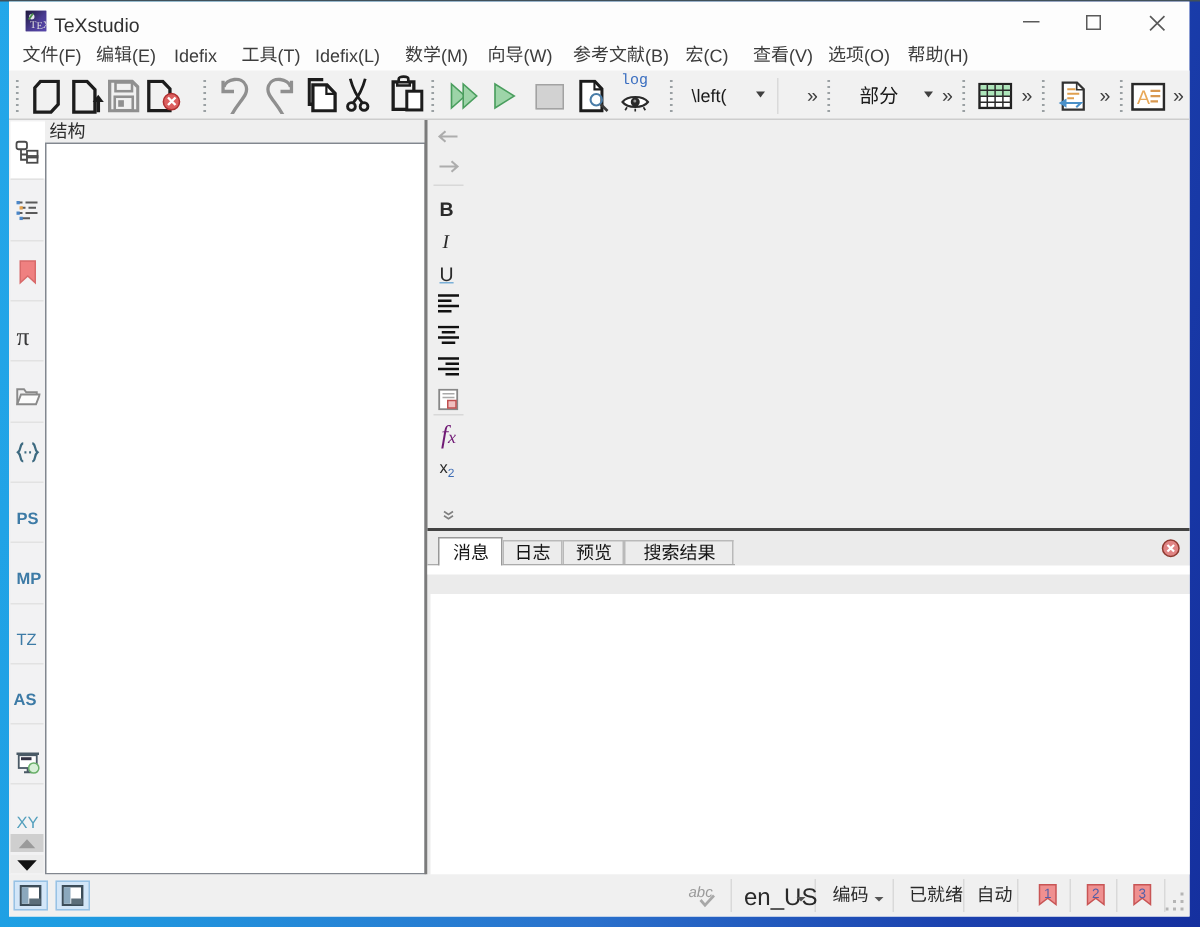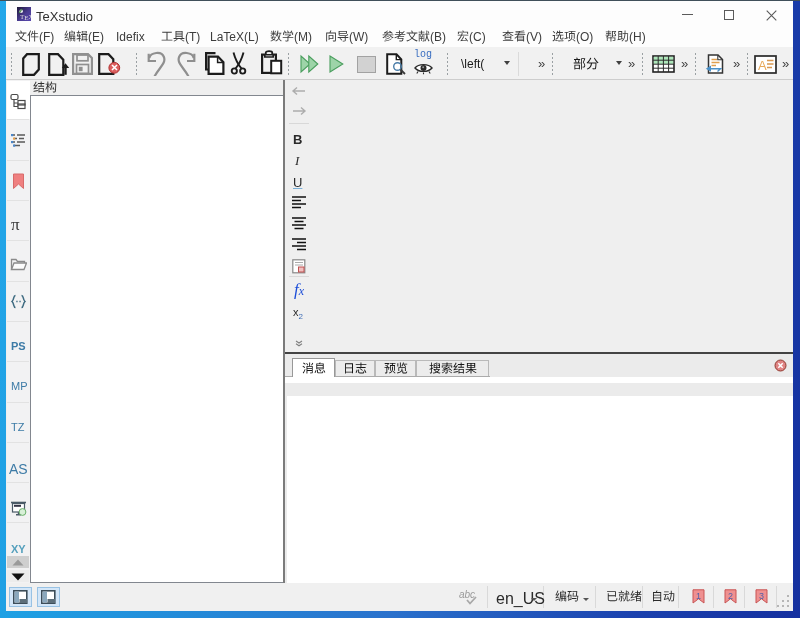--- a/index.html
+++ b/index.html
@@ -42,21 +42,21 @@
 <div style="position:absolute;left:39.0px;top:30px;font-size:12px;color:#3d3d3d;line-height:15px;white-space:pre">(F)</div>
 <svg style="position:absolute;left:64.0px;top:30px" width="24" height="16">
     <path d="M0.5 9.9L0.7 10.7C1.7 10.3 2.9 9.8 4.2 9.3L4.0 8.6C2.7 9.1 1.4 9.6 0.5 9.9ZM0.7 5.5C0.9 5.4 1.2 5.3 2.5 5.2C2.0 5.9 1.6 6.5 1.4 6.8C1.0 7.2 0.8 7.5 0.5 7.6C0.6 7.8 0.8 8.2 0.8 8.4C1.0 8.2 1.4 8.1 4.1 7.5C4.0 7.3 4.0 7.0 4.0 6.8L2.0 7.2C2.9 6.1 3.7 4.7 4.4 3.4L3.6 3.0C3.4 3.4 3.2 3.9 2.9 4.4L1.6 4.5C2.3 3.4 3.0 2.1 3.4 0.8L2.6 0.5C2.1 1.9 1.3 3.5 1.1 3.9C0.9 4.3 0.7 4.6 0.5 4.7C0.6 4.9 0.7 5.3 0.7 5.5ZM7.5 6.4L7.5 8.1L6.5 8.1L6.5 6.4ZM8.1 6.4L9.0 6.4L9.0 8.1L8.1 8.1ZM5.8 5.6L5.8 11.4L6.5 11.4L6.5 8.8L7.5 8.8L7.5 11.1L8.1 11.1L8.1 8.8L9.0 8.8L9.0 11.1L9.6 11.1L9.6 8.8L10.5 8.8L10.5 10.6C10.5 10.7 10.4 10.8 10.3 10.8C10.2 10.8 10.0 10.8 9.8 10.8C9.9 10.9 9.9 11.2 10.0 11.4C10.4 11.4 10.7 11.4 10.9 11.3C11.1 11.2 11.2 11.0 11.2 10.7L11.2 5.6L10.5 5.6ZM9.6 6.4L10.5 6.4L10.5 8.1L9.6 8.1ZM7.3 0.6C7.5 1.0 7.6 1.4 7.8 1.8L5.0 1.8L5.0 4.4C5.0 6.2 4.9 8.9 3.8 10.8C3.9 10.9 4.3 11.2 4.5 11.3C5.6 9.4 5.8 6.5 5.8 4.6L11.0 4.6L11.0 1.8L8.7 1.8C8.6 1.4 8.4 0.8 8.1 0.4ZM5.8 2.5L10.2 2.5L10.2 3.8L5.8 3.8ZM18.6 1.5L21.8 1.5L21.8 2.8L18.6 2.8ZM17.8 0.9L17.8 3.4L22.7 3.4L22.7 0.9ZM13.0 6.6C13.1 6.5 13.4 6.4 13.8 6.4L14.9 6.4L14.9 8.1L12.5 8.6L12.7 9.4L14.9 9.0L14.9 11.5L15.8 11.5L15.8 8.8L17.1 8.5L17.1 7.8L15.8 8.0L15.8 6.4L16.9 6.4L16.9 5.6L15.8 5.6L15.8 3.7L14.9 3.7L14.9 5.6L13.8 5.6C14.1 4.8 14.4 3.8 14.7 2.8L16.9 2.8L16.9 1.9L15.0 1.9C15.1 1.5 15.2 1.1 15.2 0.7L14.4 0.5C14.3 0.9 14.2 1.4 14.1 1.9L12.6 1.9L12.6 2.8L13.9 2.8C13.6 3.7 13.4 4.5 13.3 4.8C13.1 5.3 12.9 5.7 12.7 5.8C12.8 6.0 12.9 6.4 13.0 6.6ZM21.8 4.9L21.8 5.9L18.7 5.9L18.7 4.9ZM16.8 9.6L16.9 10.5L21.8 10.1L21.8 11.5L22.6 11.5L22.6 10.0L23.5 9.9L23.5 9.2L22.6 9.2L22.6 4.9L23.4 4.9L23.4 4.1L17.1 4.1L17.1 4.9L17.9 4.9L17.9 9.6ZM21.8 6.6L21.8 7.7L18.7 7.7L18.7 6.6ZM21.8 8.3L21.8 9.3L18.7 9.5L18.7 8.3Z" fill="#3d3d3d"></path>
   </svg>
 <div style="position:absolute;left:88.0px;top:30px;font-size:12px;color:#3d3d3d;line-height:15px;white-space:pre">(E)</div>
 <div class="abs" style="left:116px;top:30px;font-size:12px;color:#3d3d3d">Idefix</div>
 <svg style="position:absolute;left:161.0px;top:30px" width="24" height="16">
     <path d="M0.6 9.7L0.6 10.6L11.4 10.6L11.4 9.7L6.5 9.7L6.5 2.8L10.8 2.8L10.8 1.8L1.2 1.8L1.2 2.8L5.5 2.8L5.5 9.7ZM19.3 9.6C20.6 10.2 22.0 10.9 22.8 11.5L23.5 10.9C22.6 10.3 21.2 9.5 19.8 8.9ZM15.9 9.0C15.2 9.6 13.7 10.4 12.5 10.9C12.7 11.0 13.0 11.3 13.1 11.5C14.4 11.0 15.8 10.3 16.8 9.5ZM14.5 1.1L14.5 8.1L12.6 8.1L12.6 8.9L23.4 8.9L23.4 8.1L21.6 8.1L21.6 1.1ZM15.4 8.1L15.4 7.0L20.7 7.0L20.7 8.1ZM15.4 3.5L20.7 3.5L20.7 4.5L15.4 4.5ZM15.4 2.8L15.4 1.8L20.7 1.8L20.7 2.8ZM15.4 5.2L20.7 5.2L20.7 6.3L15.4 6.3Z" fill="#3d3d3d"></path>
   </svg>
 <div style="position:absolute;left:185.0px;top:30px;font-size:12px;color:#3d3d3d;line-height:15px;white-space:pre">(T)</div>
-<div class="abs" style="left:210px;top:30px;font-size:12px;color:#3d3d3d">LaTeX(L)</div>
+<div class="abs" style="left:210px;top:30px;font-size:12px;color:#3d3d3d">Idefix(L)</div>
 <svg style="position:absolute;left:270.0px;top:30px" width="24" height="16">
     <path d="M5.3 0.7C5.1 1.2 4.7 1.9 4.4 2.3L5.0 2.6C5.3 2.2 5.7 1.6 6.1 1.0ZM1.1 1.0C1.4 1.5 1.7 2.2 1.8 2.6L2.5 2.3C2.4 1.9 2.1 1.2 1.7 0.8ZM4.9 7.4C4.6 8.1 4.3 8.6 3.8 9.0C3.3 8.8 2.9 8.6 2.4 8.4C2.6 8.1 2.8 7.8 3.0 7.4ZM1.3 8.7C1.9 9.0 2.6 9.3 3.2 9.6C2.4 10.1 1.5 10.5 0.5 10.7C0.6 10.9 0.8 11.2 0.9 11.4C2.0 11.1 3.0 10.7 3.9 10.0C4.3 10.2 4.7 10.4 4.9 10.6L5.5 10.0C5.2 9.9 4.9 9.6 4.5 9.4C5.1 8.7 5.6 7.9 5.9 6.9L5.4 6.6L5.3 6.7L3.3 6.7L3.6 6.1L2.8 5.9C2.7 6.2 2.6 6.4 2.5 6.7L0.8 6.7L0.8 7.4L2.1 7.4C1.8 7.9 1.6 8.4 1.3 8.7ZM3.1 0.5L3.1 2.7L0.6 2.7L0.6 3.5L2.8 3.5C2.2 4.2 1.3 5.0 0.5 5.3C0.6 5.5 0.9 5.8 1.0 6.0C1.7 5.6 2.5 5.0 3.1 4.2L3.1 5.7L3.9 5.7L3.9 4.1C4.5 4.5 5.2 5.1 5.5 5.3L6.0 4.7C5.7 4.5 4.7 3.8 4.1 3.5L6.4 3.5L6.4 2.7L3.9 2.7L3.9 0.5ZM7.5 0.6C7.2 2.7 6.7 4.7 5.8 6.0C6.0 6.1 6.3 6.4 6.5 6.5C6.8 6.1 7.0 5.5 7.3 5.0C7.5 6.1 7.9 7.2 8.3 8.2C7.7 9.3 6.7 10.2 5.4 10.8C5.6 11.0 5.8 11.4 5.9 11.6C7.1 10.9 8.1 10.1 8.8 9.0C9.4 10.0 10.1 10.8 11.1 11.4C11.2 11.2 11.5 10.9 11.7 10.7C10.7 10.2 9.9 9.3 9.3 8.2C9.9 6.9 10.3 5.4 10.6 3.6L11.4 3.6L11.4 2.8L8.0 2.8C8.1 2.1 8.3 1.4 8.4 0.7ZM9.7 3.6C9.5 5.0 9.2 6.2 8.8 7.2C8.3 6.2 8.0 4.9 7.8 3.6ZM17.5 6.4L17.5 7.3L12.7 7.3L12.7 8.1L17.5 8.1L17.5 10.4C17.5 10.6 17.5 10.6 17.2 10.6C17.0 10.7 16.2 10.7 15.2 10.6C15.4 10.9 15.6 11.2 15.6 11.5C16.7 11.5 17.4 11.5 17.8 11.3C18.3 11.2 18.4 11.0 18.4 10.4L18.4 8.1L23.3 8.1L23.3 7.3L18.4 7.3L18.4 6.8C19.5 6.3 20.6 5.6 21.4 4.9L20.8 4.5L20.6 4.5L14.7 4.5L14.7 5.3L19.6 5.3C19.0 5.7 18.2 6.1 17.5 6.4ZM17.1 0.7C17.4 1.2 17.8 2.0 18.0 2.5L15.4 2.5L15.8 2.2C15.6 1.8 15.1 1.1 14.7 0.6L13.9 0.9C14.3 1.4 14.7 2.0 15.0 2.5L13.0 2.5L13.0 4.9L13.8 4.9L13.8 3.3L22.2 3.3L22.2 4.9L23.1 4.9L23.1 2.5L21.2 2.5C21.6 2.0 22.0 1.4 22.3 0.9L21.4 0.6C21.1 1.1 20.6 1.9 20.2 2.5L18.2 2.5L18.9 2.2C18.7 1.7 18.3 0.9 17.9 0.4Z" fill="#3d3d3d"></path>
   </svg>
 <div style="position:absolute;left:294.0px;top:30px;font-size:12px;color:#3d3d3d;line-height:15px;white-space:pre">(M)</div>
 <svg style="position:absolute;left:325.0px;top:30px" width="24" height="16">
     <path d="M5.3 0.5C5.1 1.1 4.8 1.9 4.5 2.6L1.2 2.6L1.2 11.5L2.1 11.5L2.1 3.4L10.0 3.4L10.0 10.3C10.0 10.5 9.9 10.6 9.7 10.6C9.4 10.6 8.6 10.6 7.7 10.6C7.9 10.8 8.0 11.3 8.0 11.5C9.1 11.5 9.9 11.5 10.3 11.4C10.7 11.2 10.9 10.9 10.9 10.3L10.9 2.6L5.5 2.6C5.8 2.0 6.1 1.3 6.4 0.6ZM4.5 5.8L7.5 5.8L7.5 8.2L4.5 8.2ZM3.6 5.0L3.6 9.9L4.5 9.9L4.5 9.0L8.4 9.0L8.4 5.0ZM14.5 8.4C15.3 9.0 16.1 9.9 16.5 10.5L17.2 9.9C16.8 9.4 16.0 8.5 15.2 7.9L19.8 7.9L19.8 10.4C19.8 10.6 19.7 10.7 19.5 10.7C19.2 10.7 18.4 10.7 17.5 10.7C17.6 10.9 17.8 11.2 17.8 11.5C19.0 11.5 19.7 11.5 20.1 11.3C20.6 11.2 20.7 11.0 20.7 10.5L20.7 7.9L23.3 7.9L23.3 7.1L20.7 7.1L20.7 6.1L19.8 6.1L19.8 7.1L12.7 7.1L12.7 7.9L15.1 7.9ZM13.6 1.3L13.6 4.5C13.6 5.6 14.2 5.8 16.2 5.8C16.6 5.8 20.5 5.8 21.0 5.8C22.5 5.8 22.9 5.5 23.1 4.3C22.8 4.3 22.4 4.2 22.2 4.0C22.1 4.9 21.9 5.1 20.9 5.1C20.1 5.1 16.8 5.1 16.1 5.1C14.8 5.1 14.6 5.0 14.6 4.5L14.6 3.8L21.9 3.8L21.9 1.0L13.6 1.0ZM14.6 1.8L21.0 1.8L21.0 3.0L14.6 3.0Z" fill="#3d3d3d"></path>
   </svg>
 <div style="position:absolute;left:349.0px;top:30px;font-size:12px;color:#3d3d3d;line-height:15px;white-space:pre">(W)</div>
 <svg style="position:absolute;left:382.0px;top:30px" width="48" height="16">
     <path d="M6.6 5.7C5.8 6.3 4.2 6.9 3.0 7.2C3.3 7.3 3.5 7.6 3.6 7.8C4.8 7.4 6.4 6.8 7.3 6.1ZM7.6 7.2C6.6 7.9 4.6 8.6 2.9 8.9C3.0 9.1 3.3 9.4 3.4 9.6C5.2 9.2 7.2 8.5 8.4 7.5ZM9.1 8.4C7.8 9.7 5.1 10.5 2.1 10.8C2.3 11.0 2.5 11.3 2.6 11.5C5.6 11.2 8.4 10.3 9.9 8.8ZM2.1 3.5C2.4 3.4 2.8 3.3 4.8 3.2C4.7 3.6 4.5 4.0 4.3 4.4L0.6 4.4L0.6 5.2L3.7 5.2C2.8 6.2 1.7 7.0 0.5 7.5C0.7 7.7 1.0 8.1 1.2 8.2C2.6 7.5 3.9 6.5 4.8 5.2L7.3 5.2C8.2 6.4 9.6 7.6 11.0 8.2C11.1 7.9 11.4 7.6 11.6 7.4C10.4 7.0 9.1 6.1 8.3 5.2L11.4 5.2L11.4 4.4L5.3 4.4C5.5 4.0 5.7 3.6 5.9 3.2L9.2 3.0C9.5 3.3 9.8 3.6 10.0 3.8L10.7 3.3C10.1 2.5 8.7 1.5 7.6 0.8L6.9 1.3C7.4 1.6 7.9 2.0 8.4 2.3L3.7 2.5C4.5 2.0 5.3 1.5 6.0 0.9L5.2 0.4C4.3 1.3 3.1 2.0 2.7 2.2C2.4 2.4 2.1 2.6 1.9 2.6C2.0 2.8 2.1 3.3 2.1 3.5ZM22.0 1.0C21.2 2.1 20.1 3.1 18.9 4.0L17.9 4.0L17.9 2.7L20.5 2.7L20.5 1.9L17.9 1.9L17.9 0.5L17.0 0.5L17.0 1.9L13.9 1.9L13.9 2.7L17.0 2.7L17.0 4.0L12.8 4.0L12.8 4.8L17.8 4.8C16.1 5.9 14.3 6.8 12.5 7.5C12.6 7.7 12.8 8.1 12.9 8.3C14.0 7.8 15.0 7.3 16.1 6.8C15.8 7.4 15.5 8.2 15.2 8.7L20.5 8.7C20.4 9.8 20.2 10.3 19.9 10.5C19.8 10.6 19.6 10.6 19.3 10.6C19.0 10.6 18.0 10.6 17.1 10.5C17.3 10.8 17.4 11.1 17.4 11.4C18.3 11.4 19.2 11.4 19.6 11.4C20.1 11.4 20.3 11.4 20.6 11.1C21.0 10.8 21.3 10.0 21.5 8.4C21.5 8.2 21.6 8.0 21.6 8.0L16.5 8.0L17.0 6.8L22.1 6.8L22.1 6.0L17.4 6.0C18.0 5.7 18.6 5.2 19.2 4.8L23.3 4.8L23.3 4.0L20.2 4.0C21.1 3.2 22.0 2.4 22.7 1.5ZM29.1 0.7C29.4 1.3 29.8 2.1 30.0 2.6L31.0 2.2C30.8 1.8 30.4 1.0 30.0 0.4ZM24.6 2.6L24.6 3.5L26.5 3.5C27.2 5.3 28.1 6.9 29.4 8.2C28.0 9.3 26.4 10.1 24.4 10.6C24.6 10.9 24.9 11.3 25.0 11.5C27.0 10.8 28.7 10.0 30.0 8.8C31.4 10.0 33.0 10.9 35.0 11.4C35.1 11.2 35.4 10.8 35.6 10.6C33.7 10.1 32.1 9.3 30.7 8.1C31.9 6.9 32.9 5.4 33.6 3.5L35.4 3.5L35.4 2.6ZM30.0 7.5C28.9 6.4 28.0 5.0 27.4 3.5L32.5 3.5C31.9 5.1 31.1 6.4 30.0 7.5ZM45.5 1.3C45.9 2.0 46.4 2.8 46.6 3.4L47.3 3.1C47.1 2.5 46.6 1.7 46.2 1.1ZM38.1 4.9C38.4 5.4 38.7 6.0 38.9 6.4L39.4 6.2C39.3 5.8 38.9 5.2 38.6 4.7ZM44.4 0.5L44.4 3.5L44.4 3.8L42.7 3.8L42.7 4.6L44.4 4.6C44.3 6.6 44.0 9.1 42.4 11.0C42.6 11.1 43.0 11.4 43.1 11.6C44.2 10.3 44.7 8.7 45.0 7.2C45.3 9.0 45.9 10.5 46.8 11.4C47.0 11.2 47.3 10.9 47.5 10.7C46.2 9.6 45.6 7.3 45.3 4.6L47.4 4.6L47.4 3.8L45.2 3.8L45.2 3.5L45.2 0.5ZM40.4 4.7C40.2 5.2 39.9 6.0 39.7 6.6L38.0 6.6L38.0 7.2L39.2 7.2L39.2 8.3L37.8 8.3L37.8 8.9L39.2 8.9L39.2 10.9L39.9 10.9L39.9 8.9L41.4 8.9L41.4 8.3L39.9 8.3L39.9 7.2L41.2 7.2L41.2 6.6L40.3 6.6C40.5 6.1 40.8 5.4 41.0 4.9ZM36.8 3.8L36.8 11.5L37.6 11.5L37.6 4.5L41.6 4.5L41.6 10.5C41.6 10.6 41.5 10.6 41.4 10.7C41.3 10.7 40.9 10.7 40.5 10.7C40.6 10.9 40.7 11.2 40.7 11.4C41.4 11.4 41.7 11.4 42.0 11.2C42.3 11.1 42.3 10.9 42.3 10.5L42.3 3.8L40.0 3.8L40.0 2.6L42.5 2.6L42.5 1.8L40.0 1.8L40.0 0.5L39.1 0.5L39.1 1.8L36.6 1.8L36.6 2.6L39.1 2.6L39.1 3.8Z" fill="#3d3d3d"></path>
@@ -216,31 +216,31 @@
     <path d="M1.5 13.5 V3.5 H6 L7.5 5.5 H14.5 V7" fill="none" stroke="#8a8a8a" stroke-width="1.3"></path>
 <path d="M1.5 13.5 L4 7 H16.5 L14 13.5 Z" fill="#fcfcfc" stroke="#8a8a8a" stroke-width="1.3"></path>
   </svg>
 <svg class="abs" style="left:10px;top:294px" width="17" height="17">
     <path d="M5.5 1.5 C3 1.5 4.5 5.5 2 7.5 C4.5 9.5 3 13.5 5.5 13.5" fill="none" stroke="#3d6a80" stroke-width="1.5"></path>
 <path d="M6.3 7.5 H7.6" stroke="#3d6a80" stroke-width="1.5"></path>
 <path d="M11.5 1.5 C14 1.5 12.5 5.5 15 7.5 C12.5 9.5 14 13.5 11.5 13.5" fill="none" stroke="#3d6a80" stroke-width="1.5"></path>
 <path d="M9.4 7.5 H10.7" stroke="#3d6a80" stroke-width="1.5"></path>
   </svg>
 <div class="abs" style="left:11px;top:340px;font-size:11px;font-weight:bold;color:#3d7ba6">PS</div>
-<div class="abs" style="left:11px;top:380px;font-size:11px;font-weight:normal;color:#3d7ba6">MP</div>
+<div class="abs" style="left:11px;top:380px;font-size:11px;font-weight:bold;color:#3d7ba6">MP</div>
 <div class="abs" style="left:11px;top:421px;font-size:11px;font-weight:normal;color:#3d7ba6">TZ</div>
-<div class="abs" style="left:9px;top:461px;font-size:14px;font-weight:normal;color:#3d7ba6">AS</div>
+<div class="abs" style="left:9px;top:461px;font-size:11px;font-weight:bold;color:#3d7ba6">AS</div>
 <svg class="abs" style="left:10px;top:500px" width="17" height="17">
     <path d="M1 2.5 H16" stroke="#4a5a66" stroke-width="1.6"></path>
 <rect x="2.5" y="3.5" width="12" height="8.5" fill="#fff" stroke="#4a5a66" stroke-width="1.2"></rect>
 <rect x="4" y="4.8" width="7" height="2" fill="#334"></rect>
 <path d="M8.5 12 V14.5 M6 14.8 H11" stroke="#4a5a66" stroke-width="1.4"></path>
 <circle cx="12.5" cy="12" r="3.4" fill="#d8f0d8" stroke="#6ab06a" stroke-width="1"></circle>
   </svg>
-<div class="abs" style="left:11px;top:543px;font-size:11px;font-weight:bold;color:#55a0bd">XY</div>
+<div class="abs" style="left:11px;top:543px;font-size:11px;font-weight:normal;color:#55a0bd">XY</div>
 <div class="abs" style="left:7px;top:556px;width:22px;height:12px;background:#cfcfcf"></div>
 <svg class="abs" style="left:12px;top:559px" width="12" height="7">
     <path d="M6 0.5 L11.5 6.5 H0.5 Z" fill="#9a9a9a"></path>
   </svg>
 <div class="abs" style="left:7px;top:570px;width:22px;height:12px;background:#ececec"></div>
 <svg class="abs" style="left:11px;top:572.5px" width="14" height="8">
     <path d="M0.5 0.5 H13.5 L7 7.5 Z" fill="#111"></path>
   </svg>
 <svg style="position:absolute;left:33px;top:81px;" width="24" height="16">
     <path d="M0.4 9.9L0.6 10.8C1.8 10.6 3.4 10.2 4.9 9.9L4.8 9.1C3.2 9.4 1.5 9.7 0.4 9.9ZM0.7 5.4C0.9 5.4 1.2 5.3 2.7 5.1C2.1 5.9 1.6 6.5 1.4 6.7C1.0 7.1 0.7 7.4 0.5 7.5C0.6 7.7 0.7 8.2 0.8 8.4C1.0 8.2 1.5 8.1 4.8 7.5C4.8 7.3 4.8 6.9 4.8 6.7L2.1 7.1C3.1 6.1 4.0 4.8 4.8 3.5L4.0 3.0C3.8 3.4 3.5 3.9 3.2 4.3L1.6 4.4C2.4 3.4 3.0 2.2 3.6 0.9L2.7 0.6C2.2 2.0 1.3 3.4 1.0 3.8C0.8 4.2 0.6 4.5 0.4 4.5C0.5 4.8 0.6 5.2 0.7 5.4ZM7.7 0.5L7.7 2.1L4.9 2.1L4.9 3.0L7.7 3.0L7.7 4.8L5.2 4.8L5.2 5.7L11.1 5.7L11.1 4.8L8.6 4.8L8.6 3.0L11.3 3.0L11.3 2.1L8.6 2.1L8.6 0.5ZM5.5 6.9L5.5 11.5L6.4 11.5L6.4 11.0L9.9 11.0L9.9 11.5L10.8 11.5L10.8 6.9ZM6.4 10.2L6.4 7.7L9.9 7.7L9.9 10.2ZM18.2 0.5C17.8 2.1 17.1 3.7 16.3 4.7C16.5 4.8 16.9 5.1 17.0 5.3C17.4 4.7 17.8 4.0 18.2 3.3L22.3 3.3C22.2 8.2 22.0 10.0 21.6 10.5C21.5 10.6 21.4 10.7 21.2 10.6C20.9 10.6 20.4 10.6 19.7 10.6C19.9 10.8 20.0 11.2 20.0 11.5C20.6 11.5 21.2 11.5 21.6 11.5C21.9 11.4 22.2 11.3 22.5 11.0C22.9 10.4 23.1 8.6 23.2 2.9C23.2 2.8 23.3 2.4 23.3 2.4L18.5 2.4C18.7 1.9 18.9 1.3 19.1 0.7ZM19.6 6.0C19.8 6.5 20.0 7.0 20.2 7.5L18.1 7.8C18.6 6.8 19.1 5.6 19.5 4.4L18.6 4.1C18.3 5.5 17.7 7.0 17.4 7.4C17.2 7.8 17.1 8.1 16.9 8.1C17.0 8.3 17.1 8.7 17.2 8.9C17.4 8.8 17.8 8.7 20.4 8.1C20.5 8.5 20.6 8.8 20.7 9.0L21.4 8.7C21.2 8.0 20.7 6.7 20.2 5.8ZM14.4 0.5L14.4 2.8L12.6 2.8L12.6 3.6L14.3 3.6C13.9 5.3 13.2 7.2 12.4 8.2C12.6 8.4 12.8 8.8 12.9 9.1C13.4 8.3 14.0 7.0 14.4 5.6L14.4 11.5L15.3 11.5L15.3 5.3C15.6 5.9 16.0 6.6 16.2 7.0L16.7 6.4C16.5 6.0 15.6 4.6 15.3 4.2L15.3 3.6L16.6 3.6L16.6 2.8L15.3 2.8L15.3 0.5Z" fill="#2e2e2e"></path>
@@ -265,21 +265,21 @@
   </svg>
 <svg class="abs" style="left:291px;top:237.8px" width="16" height="13">
     <path d="M1 1 H15 M6 4.5 H15 M1 8 H15 M6 11.5 H15" stroke="#111" stroke-width="1.6" fill="none"></path>
   </svg>
 <svg class="abs" style="left:292px;top:259px" width="14" height="15">
 <rect x="0.8" y="0.8" width="12" height="13" fill="#fff" stroke="#888" stroke-width="1.2"></rect>
 <path d="M3 3.5 H11 M3 6 H11" stroke="#aaa" stroke-width="1"></path>
 <rect x="6.5" y="8" width="5.5" height="5" fill="#f0c0c0" stroke="#c05050" stroke-width="1"></rect>
   </svg>
 <div class="abs" style="left:289px;top:276px;width:20px;height:1px;background:#d8d8d8"></div>
-<div class="abs" style="left:294px;top:280px;font-size:17px;font-style:italic;color:#1d4ed8;font-family:'Liberation Serif',serif">f<span style="font-size:12px">x</span></div>
+<div class="abs" style="left:294px;top:280px;font-size:17px;font-style:italic;color:#701a75;font-family:'Liberation Serif',serif">f<span style="font-size:12px">x</span></div>
 <div class="abs" style="left:293px;top:306px;font-size:11px;color:#2a2a2a">x<sub style="font-size:8px;color:#3e6db5">2</sub></div>
 <svg class="abs" style="left:295px;top:340px" width="8" height="7">
 <path d="M1 1 L4 3 L7 1 M1 3.8 L4 5.8 L7 3.8" fill="none" stroke="#808080" stroke-width="1.1"></path>
   </svg>
 <div class="abs" style="left:285px;top:352px;width:508px;height:2px;background:#434343"></div>
 <div class="abs" style="left:285px;top:354px;width:508px;height:229px;background:#ebebeb"></div>
 <div class="abs" style="left:285px;top:376px;width:205px;height:1px;background:#ababab"></div>
 <div class="abs" style="left:292px;top:358px;width:43px;height:20px;background:#fff;border:1px solid #989898;border-bottom:none"></div>
 <svg style="position:absolute;left:301.5px;top:362px;" width="24" height="16">
     <path d="M10.4 0.8C10.1 1.5 9.5 2.5 9.1 3.1L9.9 3.4C10.3 2.8 10.8 2.0 11.2 1.2ZM4.2 1.2C4.7 1.9 5.2 2.9 5.4 3.5L6.2 3.1C6.0 2.5 5.5 1.6 5.0 0.9ZM1.0 1.2C1.8 1.6 2.7 2.2 3.1 2.7L3.6 2.0C3.2 1.6 2.3 1.0 1.6 0.6ZM0.5 4.4C1.2 4.8 2.1 5.4 2.6 5.9L3.1 5.2C2.7 4.7 1.7 4.2 1.0 3.8ZM0.8 10.8L1.6 11.4C2.2 10.3 3.0 8.7 3.5 7.5L2.9 6.9C2.3 8.3 1.4 9.9 0.8 10.8ZM5.4 6.8L9.9 6.8L9.9 8.1L5.4 8.1ZM5.4 6.0L5.4 4.8L9.9 4.8L9.9 6.0ZM7.2 0.5L7.2 3.9L4.5 3.9L4.5 11.5L5.4 11.5L5.4 8.9L9.9 8.9L9.9 10.4C9.9 10.5 9.8 10.6 9.6 10.6C9.4 10.6 8.8 10.6 8.1 10.6C8.2 10.8 8.4 11.2 8.4 11.4C9.3 11.4 9.9 11.4 10.3 11.3C10.6 11.2 10.7 10.9 10.7 10.4L10.7 3.9L8.1 3.9L8.1 0.5ZM15.2 4.0L20.8 4.0L20.8 4.9L15.2 4.9ZM15.2 5.6L20.8 5.6L20.8 6.6L15.2 6.6ZM15.2 2.3L20.8 2.3L20.8 3.3L15.2 3.3ZM15.1 8.1L15.1 10.1C15.1 11.1 15.5 11.3 16.9 11.3C17.2 11.3 19.4 11.3 19.7 11.3C20.8 11.3 21.1 10.9 21.3 9.4C21.0 9.4 20.6 9.2 20.4 9.1C20.4 10.3 20.3 10.5 19.6 10.5C19.1 10.5 17.3 10.5 17.0 10.5C16.2 10.5 16.0 10.4 16.0 10.1L16.0 8.1ZM21.2 8.3C21.7 9.0 22.3 10.0 22.5 10.7L23.3 10.3C23.1 9.7 22.5 8.7 22.0 7.9ZM13.8 8.1C13.5 8.9 13.0 9.9 12.5 10.6L13.4 11.0C13.8 10.3 14.2 9.2 14.5 8.4ZM17.0 7.7C17.6 8.2 18.3 9.0 18.6 9.6L19.4 9.1C19.0 8.6 18.4 7.8 17.7 7.3L21.7 7.3L21.7 1.6L18.1 1.6C18.3 1.3 18.5 0.9 18.6 0.5L17.6 0.4C17.5 0.7 17.3 1.2 17.1 1.6L14.3 1.6L14.3 7.3L17.7 7.3Z" fill="#161616"></path>

